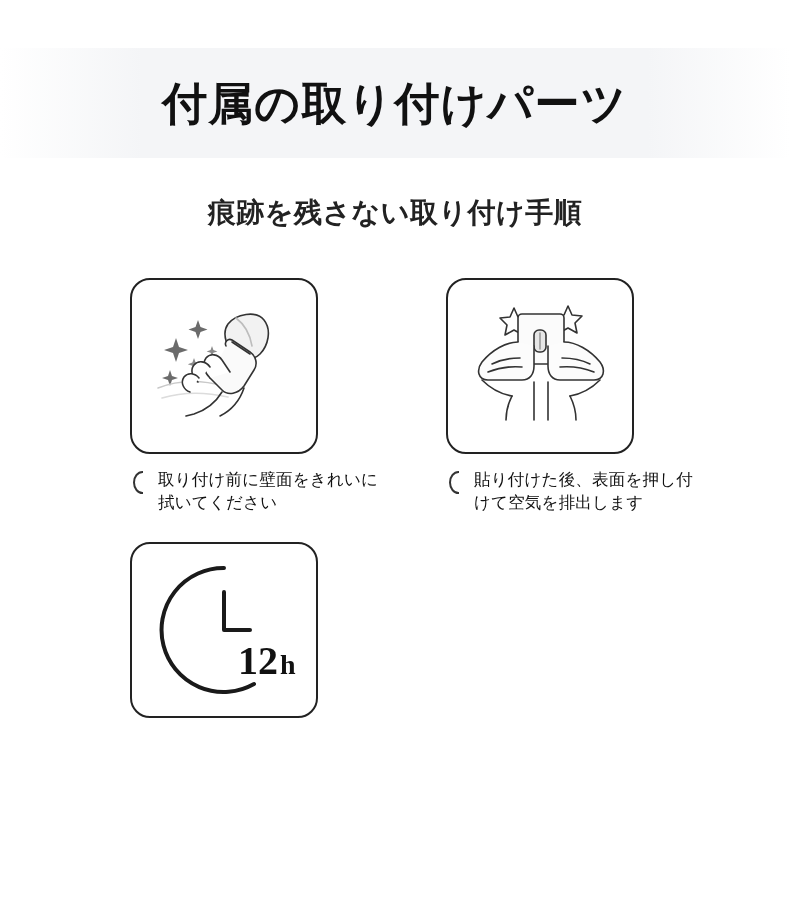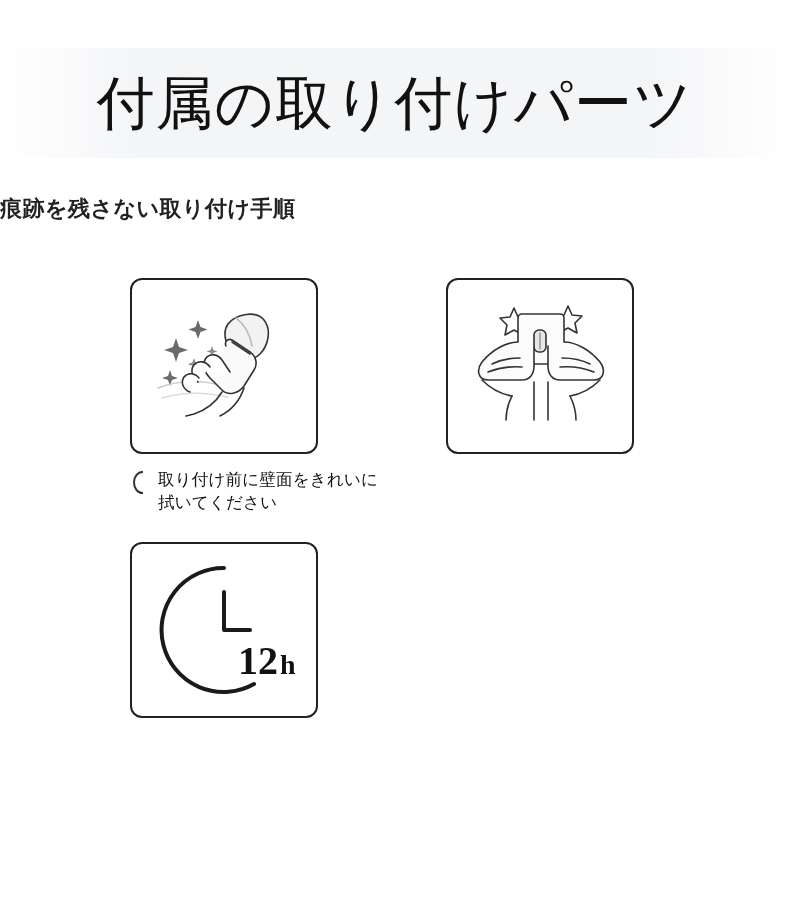--- a/index.html
+++ b/index.html
@@ -25,33 +25,33 @@
     left: 0;
     top: 48px;
     width: 790px;
     height: 110px;
     background: linear-gradient(to right, #ffffff 0%, #f4f5f7 18%, #f4f5f7 82%, #ffffff 100%);
     display: flex;
     align-items: center;
     justify-content: center;
   }
   .title-text {
-    font-size: 58px;
-    font-weight: 400;
+    font-size: 45px;
+    font-weight: 700;
     letter-spacing: 1px;
     color: #111111;
     line-height: 1;
   }
   .subtitle {
     position: absolute;
     left: 0;
     top: 194px;
     width: 790px;
-    text-align: left;
-    font-size: 22px;
+    text-align: center;
+    font-size: 28px;
     font-weight: 700;
     color: #222222;
     letter-spacing: 0.5px;
   }
   .grid {
     position: absolute;
     left: 130px;
     top: 278px;
     width: 530px;
     display: grid;
@@ -60,21 +60,21 @@
     column-gap: 132px;
     row-gap: 28px;
   }
   .step {
     width: 250px;
   }
   .thumb {
     width: 184px;
     height: 172px;
     border: 2px solid #222222;
-    border-radius: 12px;
+    border-radius: 20px;
     background: #ffffff;
     overflow: hidden;
     position: relative;
   }
   .caption-row {
     display: flex;
     align-items: flex-start;
     margin-top: 14px;
   }
   .bullet {
@@ -178,20 +178,24 @@
             <path d="M142 84 C134 80, 124 78, 114 78"></path>
             <path d="M146 92 C136 88, 124 86, 112 87"></path>
             <path d="M152 100 C144 108, 134 114, 122 116"></path>
 
             <path d="M64 116 C60 124, 58 132, 58 140"></path>
             <path d="M86 102 L86 140"></path>
             <path d="M100 102 L100 140"></path>
             <path d="M122 116 C126 124, 128 132, 128 140"></path>
           </g>
         </svg>
+      </div>
+      <div class="caption-row">
+        <span class="bullet"></span>
+        <span class="caption">貼り付けた後、表面を押し付けて空気を排出します</span>
       </div>
     </div>
 
     <div class="step">
       <div class="thumb">
         <svg viewBox="0 0 184 172">
           <g fill="none" stroke="#1a1a1a" stroke-width="4" stroke-linecap="round" stroke-linejoin="round">
             <path d="M92 24 A62 62 0 1 0 122 140"></path>
             <path d="M92 48 L92 86 L118 86"></path>
           </g>

